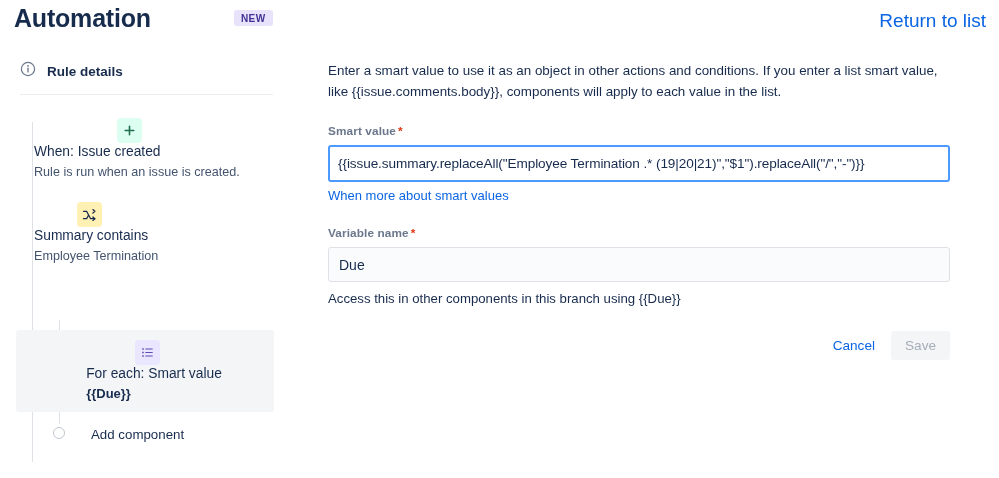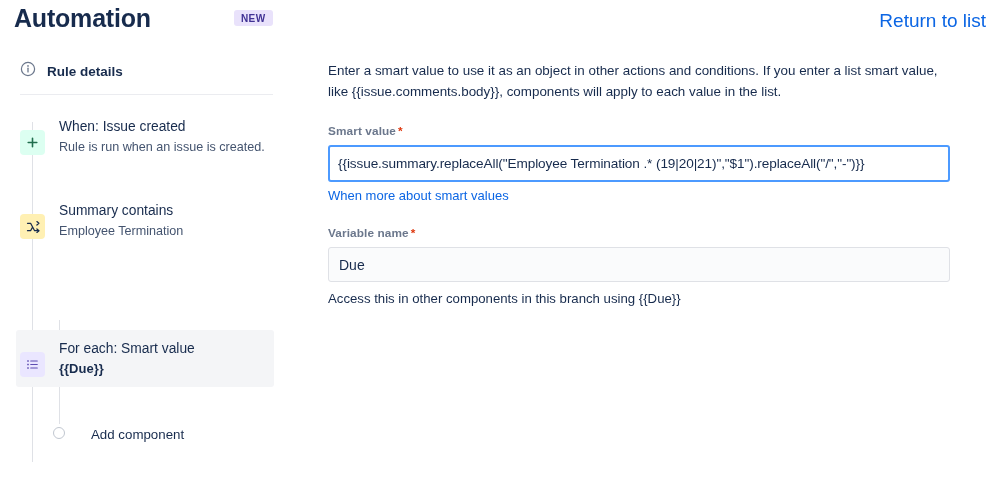--- a/index.html
+++ b/index.html
@@ -45,22 +45,23 @@
   }
 
   
   .rail {
     position: absolute; width: 1px; background: #DFE1E6;
   }
   .rail-main { left: 32px; top: 72px; height: 340px; }
   .rail-branch { left: 59px; top: 270px; height: 104px; }
 
   .node {
-    position: absolute; display: flex; align-items: flex-end;
+    position: absolute; display: flex; align-items: center;
     cursor: pointer;
+    flex-direction: column;
   }
   .node-chip {
     width: 25px; height: 25px; border-radius: 4px;
     display: flex; align-items: center; justify-content: center;
     flex: 0 0 25px;
   }
   .chip-green { background: #DCFFF1; }
   .chip-yellow { background: #FFF0B3; }
   .chip-purple { background: #EAE6FF; }
   .node-text { margin-left: 14px; }
@@ -226,14 +227,18 @@
     </div>
     <input class="input-smart" type="text" value="{{issue.summary.replaceAll(&quot;Employee Termination .* (19|20|21)&quot;,&quot;$1&quot;).replaceAll(&quot;/&quot;,&quot;-&quot;)}}" style="">
     <div class="helper-link">When more about smart values</div>
 
     <div class="field-label">
       <span>Variable name</span><span class="req">*</span>
     </div>
     <input class="input-var" type="text" value="Due" style="">
     <div class="helper-text">Access this in other components in this branch using {{Due}}</div>
 
+    <div class="actions">
+      <button class="btn-cancel">Cancel</button>
+      <button class="btn-save">Save</button>
+    </div>
   </div>
 </div>
 
 </body></html>

